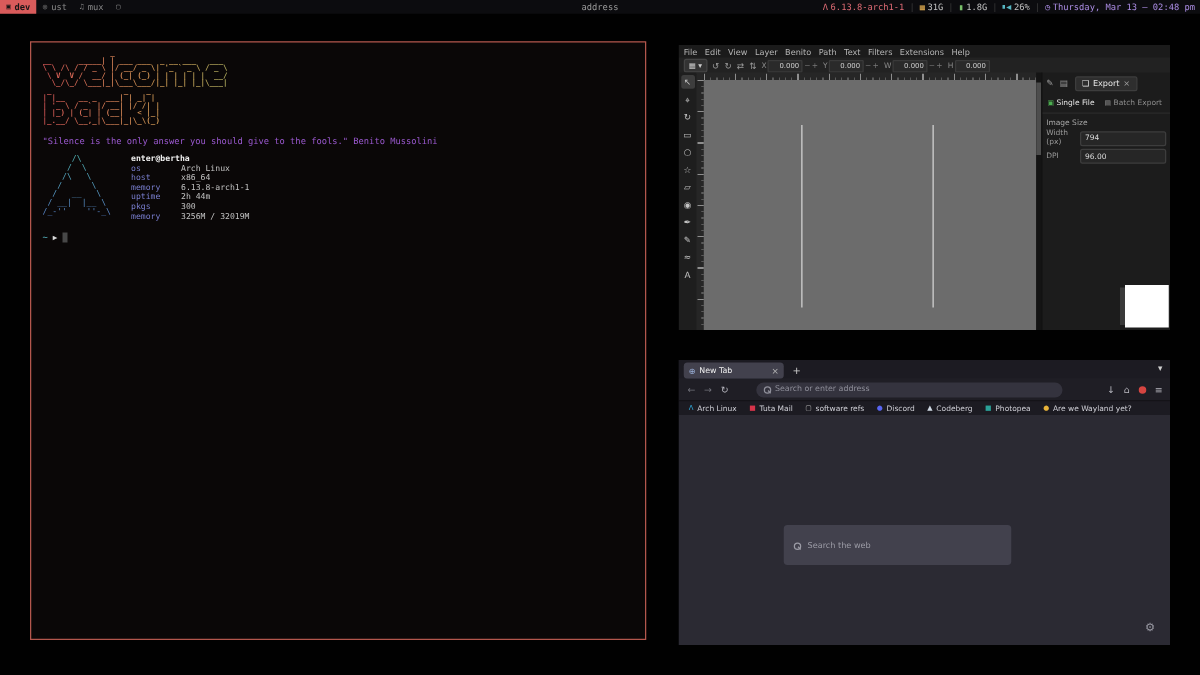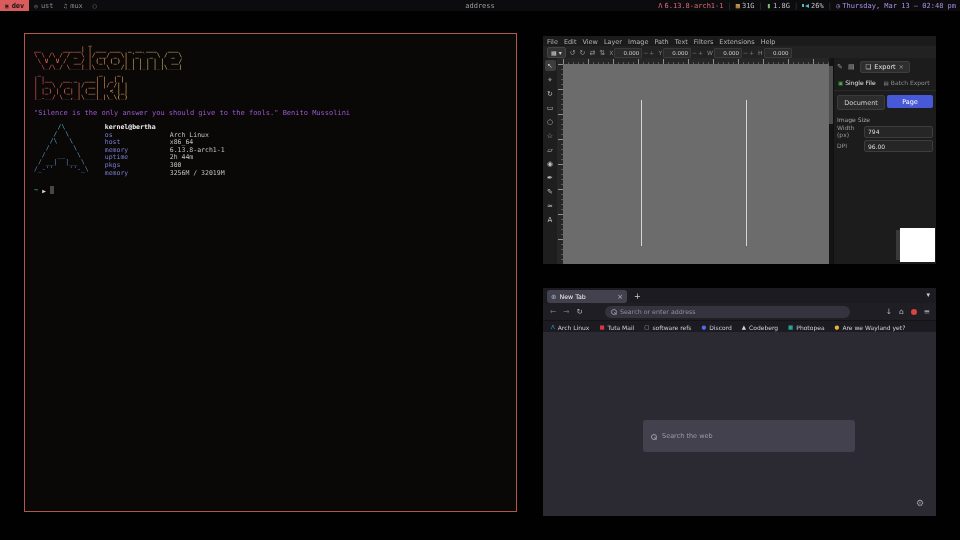--- a/index.html
+++ b/index.html
@@ -34,21 +34,21 @@
        background:linear-gradient(90deg,#d95757,#d9a257,#9fc26a,#56b6c2,#5f87d9,#b06ad9);
        -webkit-background-clip:text;background-clip:text;color:transparent;}
   .art2{margin-top:2px;}
   #quote{margin-top:9px;font-size:7px;line-height:8px;color:#9b59d0;}
   #fetch{display:flex;gap:16px;margin-top:7px;}
   .logo{font-size:6.5px;line-height:7px;
         background:linear-gradient(180deg,#56c2c2,#5f87d9);
         -webkit-background-clip:text;background-clip:text;color:transparent;}
   #fetch-info{font-size:6.5px;line-height:7.6px;color:#c9c9c9;}
   #user-host{color:#f0f0f0;font-weight:bold;}
-  .frow{display:flex;gap:25px;}
+  .frow{display:flex;}
   .flabel{color:#7a7fd0;width:40px;}
   .fvalue{color:#c2c2c2;}
   #prompt-line{margin-top:9px;font-size:7px;display:flex;align-items:center;gap:4px;}
   .tilde{color:#56b6c2;}
   .parrow{color:#d8d8d8;font-size:6px;}
   .cursor{display:inline-block;width:4px;height:8px;background:#474747;}
 
   
   #inkscape{position:absolute;left:543px;top:36px;width:393px;height:228px;background:#1b1b1b;overflow:hidden;}
   #ink-menu{height:9px;display:flex;align-items:center;gap:6px;padding:1px 4px 0 4px;font-size:6.5px;color:#b5b5b5;}
@@ -125,21 +125,21 @@
   .mag::after{content:"";position:absolute;width:3px;height:1px;background:#8f8f9a;right:-1px;bottom:0;transform:rotate(45deg);}
   #url-placeholder{font-size:6.3px;color:#8f8f9a;}
   #nav-right{position:absolute;right:6px;top:0;height:17px;display:flex;align-items:center;gap:7px;}
   #nav-right .navic{margin-left:0;}
   .reddot{width:6px;height:6px;border-radius:50%;background:#d64541;}
   #bookmarks{position:absolute;left:0;top:32px;right:0;height:12px;background:#1c1b22;border-top:1px solid #141318;
              display:flex;align-items:center;gap:10px;padding-left:8px;font-size:6px;color:#cfcfd6;}
   .bm{display:flex;align-items:center;gap:3px;}
   .bmic{font-size:5.5px;}
   #content{position:absolute;left:0;top:44px;right:0;bottom:0;background:#2b2a33;}
-  #search-pill{position:absolute;left:100px;top:88px;width:212px;height:18px;background:#42414d;border-radius:3px;
+  #search-pill{position:absolute;left:84px;top:88px;width:182px;height:18px;background:#42414d;border-radius:3px;
                display:flex;align-items:center;gap:6px;padding:16px 8px;box-sizing:border-box;}
   #search-pill .mag::before{border-color:#9b9ba5;} #search-pill .mag::after{background:#9b9ba5;}
   #search-label{font-size:6.5px;color:#9b9ba5;}
   #gear{position:absolute;right:12px;bottom:8px;color:#9b9ba5;font-size:9px;}
 </style>
 </head>
 <body>
 
 <div id="desktop">
 
@@ -203,21 +203,21 @@
     <div id="quote" class="mono">"Silence is the only answer you should give to the fools."  Benito Mussolini</div>
     <div id="fetch">
       <pre class="logo">      /\
      /  \
     /\   \
    /      \
   /   __   \
  / __|  |__ \
 /_-''    ''-_\</pre>
       <div id="fetch-info">
-        <div id="user-host">kernel@bertha</div>
+        <div id="user-host">enter@bertha</div>
         <div class="frow">
             <span class="flabel">os</span>
             <span class="fvalue">Arch Linux</span>
           </div>
         <div class="frow">
             <span class="flabel">host</span>
             <span class="fvalue">x86_64</span>
           </div>
         <div class="frow">
             <span class="flabel">memory</span>
@@ -243,21 +243,21 @@
       <span class="cursor"></span>
     </div>
   </div>
 
   <div id="inkscape">
     <div id="ink-menu">
       <span>File</span>
       <span>Edit</span>
       <span>View</span>
       <span>Layer</span>
-      <span>Image</span>
+      <span>Benito</span>
       <span>Path</span>
       <span>Text</span>
       <span>Filters</span>
       <span>Extensions</span>
       <span>Help</span>
     </div>
     <div id="ink-toolbar">
       <span class="tool-dd">
         <span>▦</span>
         <span>▾</span>
@@ -329,24 +329,20 @@
         <div id="subtabs">
           <span class="subtab on">
             <span class="g">▣</span>
             <span>Single File</span>
           </span>
           <span class="subtab off">
             <span class="g2">▤</span>
             <span>Batch Export</span>
           </span>
         </div>
-        <div id="docpage">
-          <span class="seg" id="btn-document">Document</span>
-          <span class="seg" id="btn-page">Page</span>
-        </div>
         <div id="image-size">Image Size</div>
         <div class="fieldrow">
           <span class="flab"><span>Width</span><br><span>(px)</span></span>
           <span class="inp">794</span>
         </div>
         <div class="fieldrow">
           <span class="flab">DPI</span>
           <span class="inp">96.00</span>
         </div>
         <div id="page-preview"></div>

